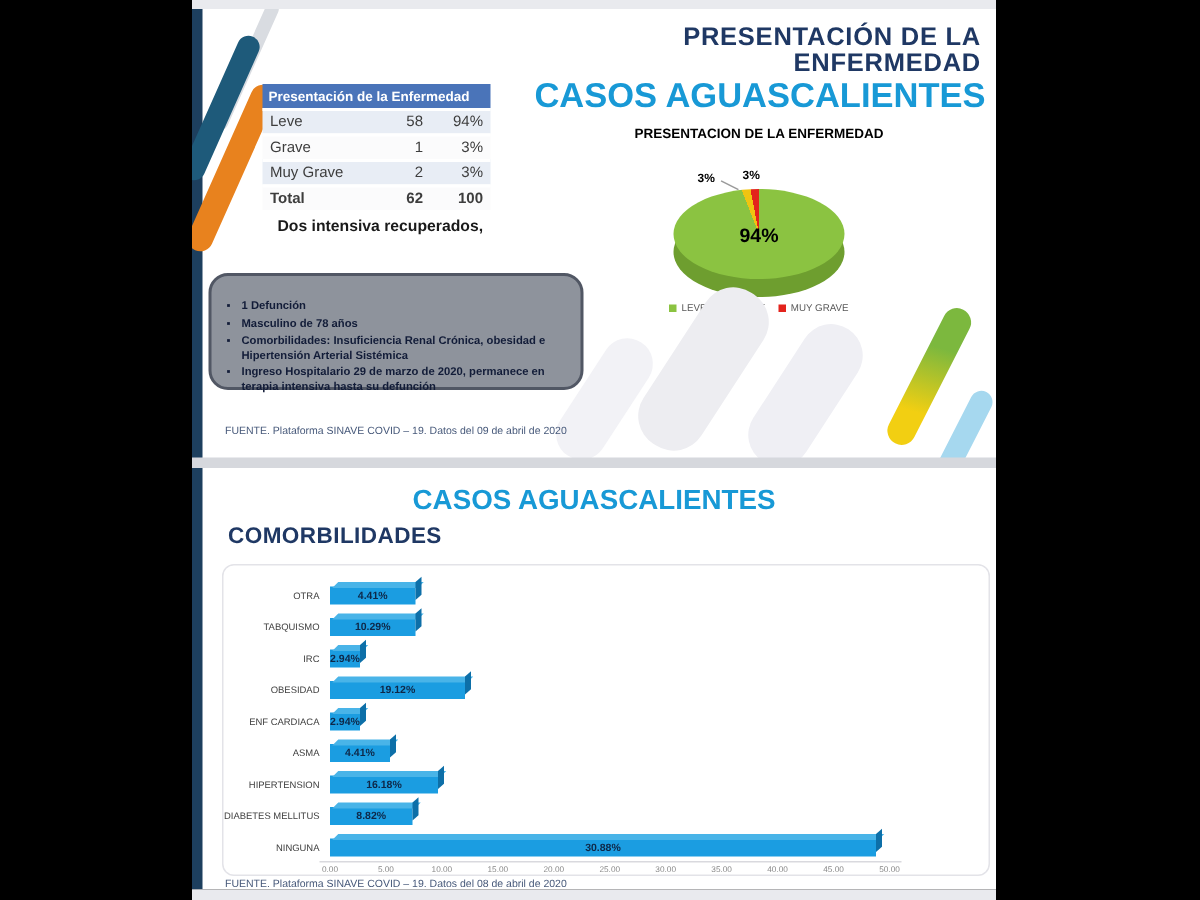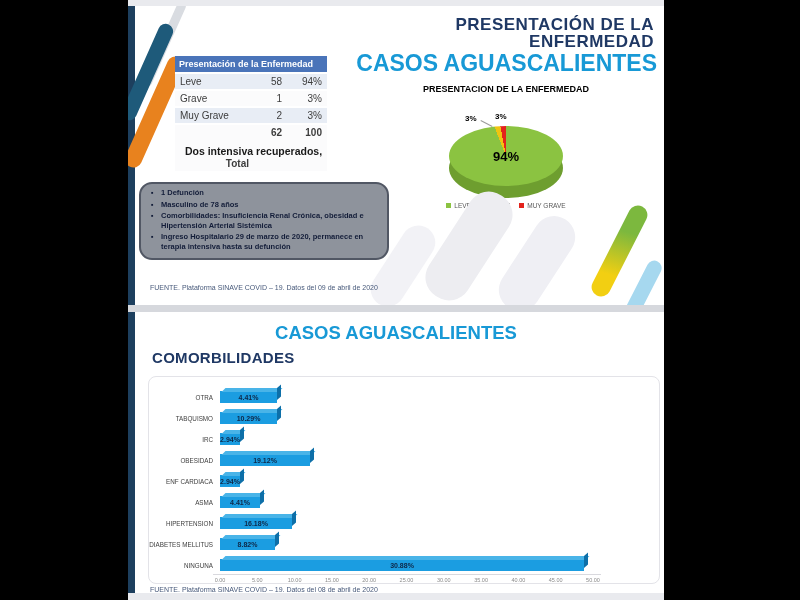--- a/index.html
+++ b/index.html
@@ -23,26 +23,26 @@
              font-size:17px;font-weight:bold;line-height:17px;letter-spacing:.5px;}
   .s1-title{position:absolute;top:44px;right:7px;color:#1899d6;font-size:23px;font-weight:bold;}
   
   .enf-table{position:absolute;left:47px;top:50px;width:152px;font-size:10px;color:#3d3d3d;}
   .enf-head{background:#4a74b9;color:#fff;font-weight:bold;padding:3px 4px;font-size:9px;}
   .trow{display:grid;grid-template-columns:1fr 33px 40px;padding:2px 5px;border-top:2px solid #fff;
         background:#fbfbfc;}
   .trow.alt{background:#e8edf5;}
   .trow .num{text-align:right;}
   .trow.total{font-weight:bold;}
-  .trow.total .lbl{text-align:right;margin-top:31px;}
+  .trow.total .lbl{text-align:left;}
   .note{position:absolute;left:18px;top:139px;width:215px;text-align:center;font-weight:bold;
         font-size:10.5px;color:#1a1a1a;line-height:13px;}
   
   .bullet-box{position:absolute;left:11px;top:176px;width:250px;height:78px;background:#8e939c;
-              border:2px solid #515764;border-radius:13px;padding:4px 8px 5px 8px;box-sizing:border-box;}
+              border:2px solid #515764;border-radius:13px;padding:15px 8px 5px 8px;box-sizing:border-box;}
   .bullet-list{margin:0;padding:0 0 0 12px;list-style:none;}
   .bullet-list li{position:relative;font-weight:bold;font-size:7.5px;color:#121c38;
                   line-height:9.5px;margin-bottom:2px;}
   .bullet-list li::before{content:"▪";position:absolute;left:-10px;top:0;}
   .footer{position:absolute;font-size:7px;color:#47597a;}
   .f1{left:22px;top:278px;}
   .f2{left:22px;top:274px;}
   
   .pie-title{position:absolute;left:258px;top:78px;width:240px;text-align:center;font-size:9px;
              font-weight:bold;color:#000;}

